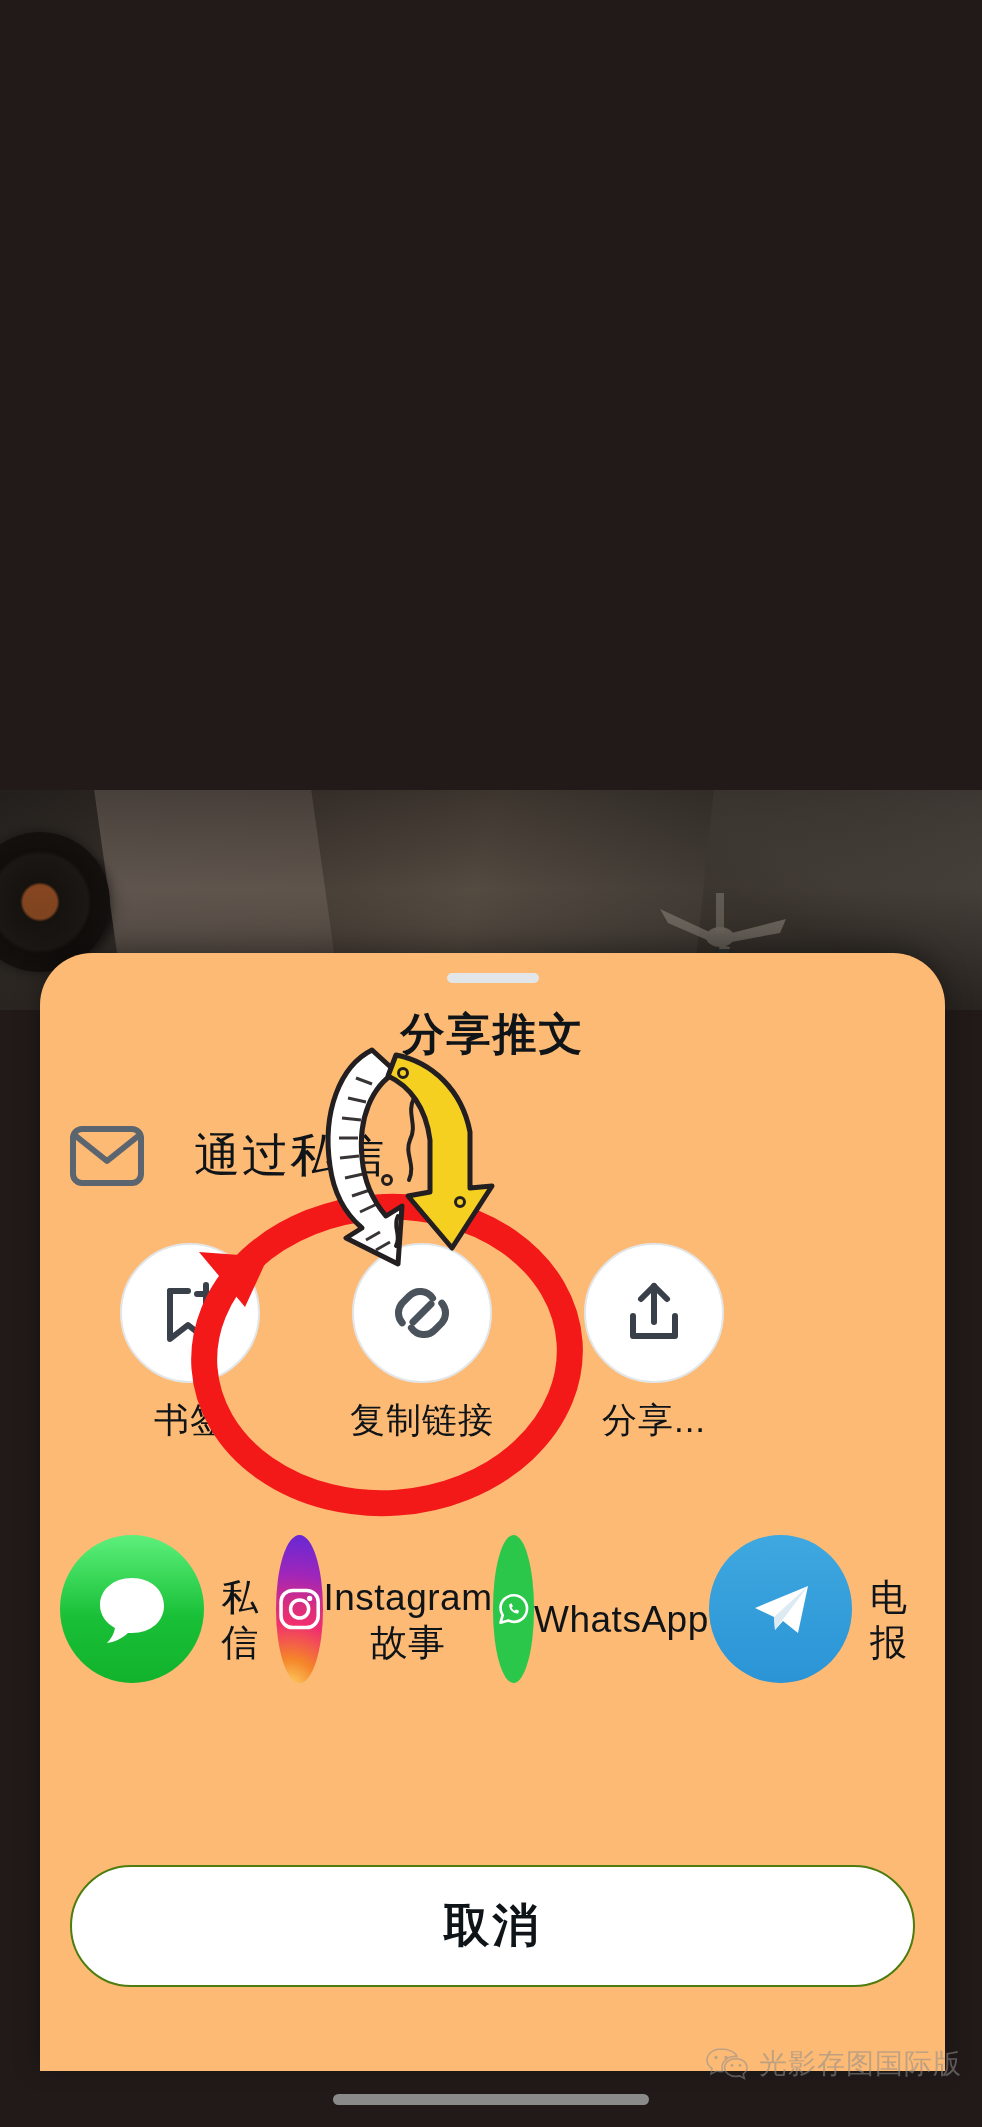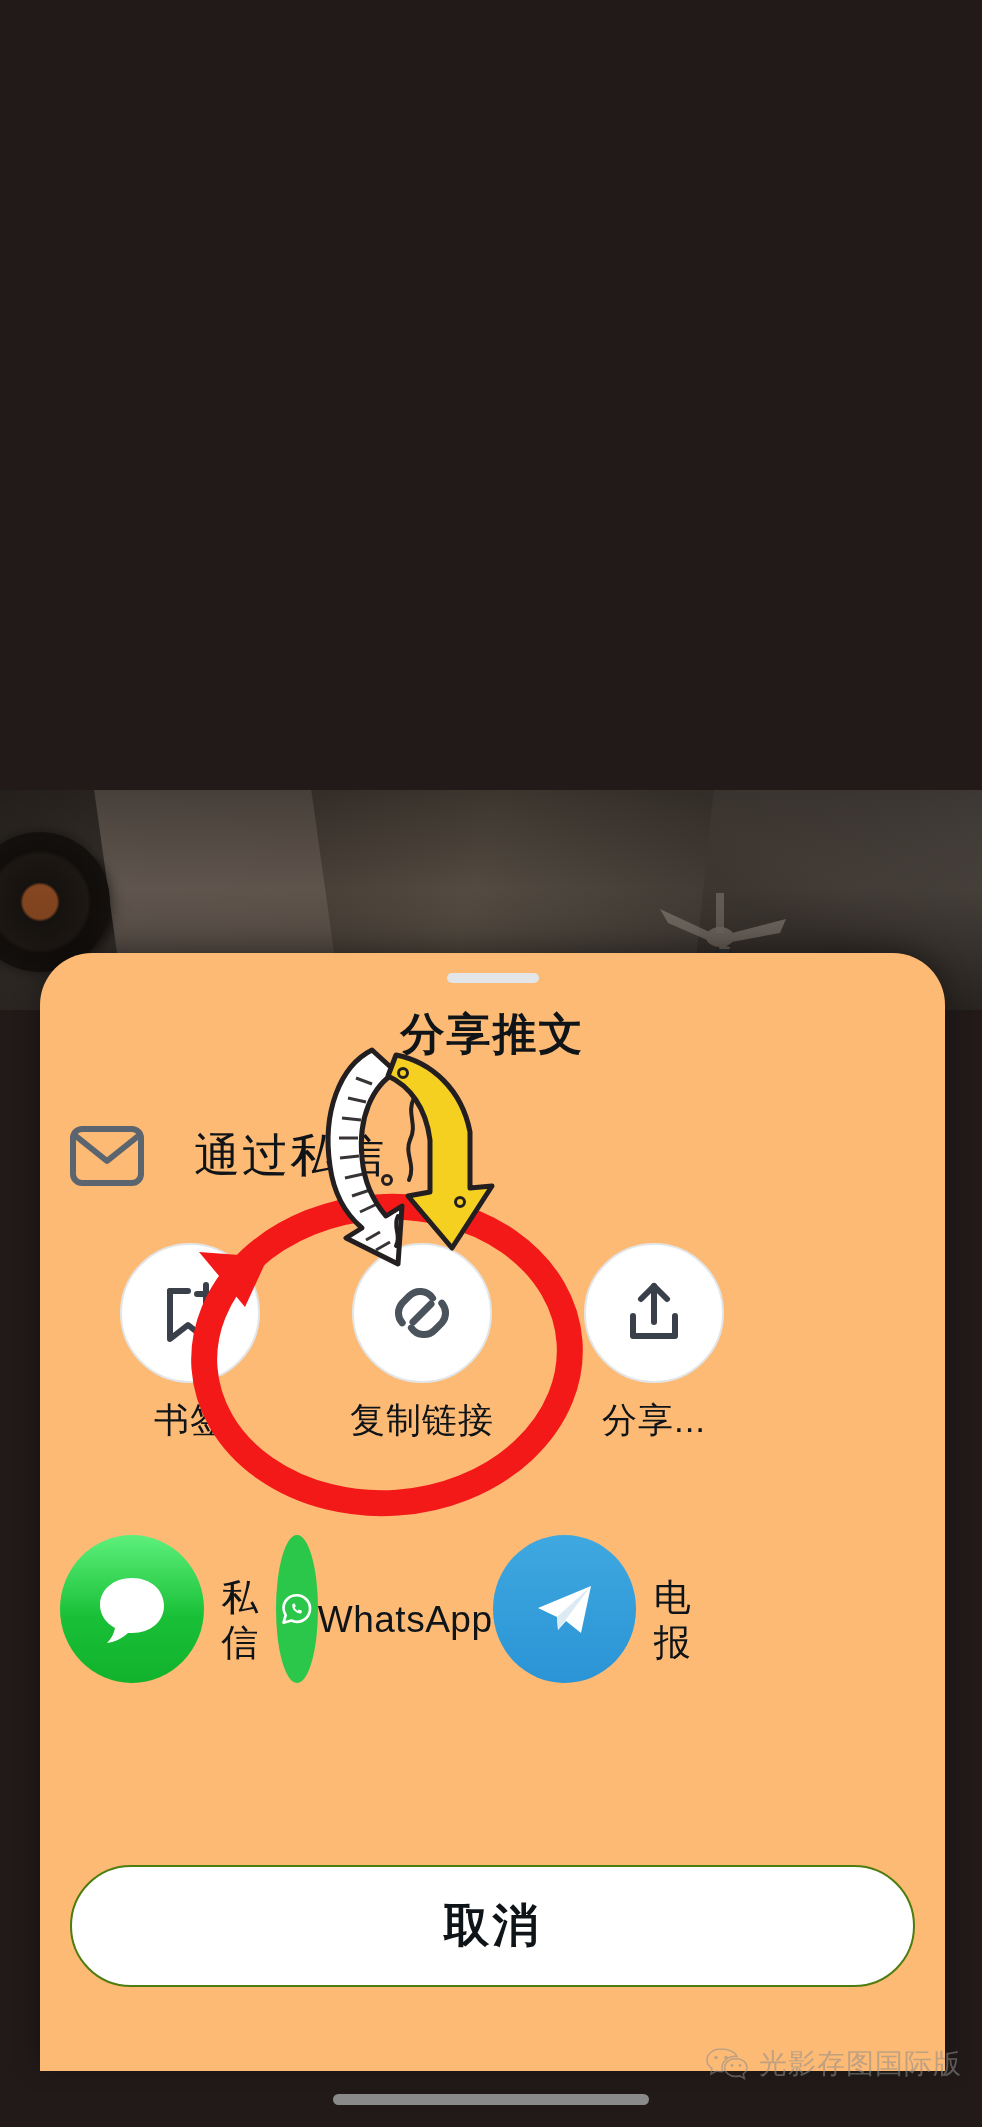--- a/index.html
+++ b/index.html
@@ -286,20 +286,30 @@
 
       <div class="app-item">
         <div class="app-icon" id="imessage-icon">
           <svg width="96" height="96" viewBox="0 0 96 96" aria-hidden="true">
             <path d="M48 17 C29 17 16 29 16 44 C16 54 22 62 31 67 C30 73 27 78 23 82 C31 81 39 77 44 72 C45 72 46 72 48 72 C67 72 80 60 80 45 C80 29 67 17 48 17 Z" fill="#ffffff"></path>
           </svg>
         </div>
         <div class="app-label">私信</div>
       </div>
 
+      <div class="app-item">
+        <div class="app-icon" id="instagram-icon">
+          <svg width="94" height="94" viewBox="0 0 94 94" aria-hidden="true">
+            <rect x="10" y="10" width="74" height="74" rx="23" ry="23" fill="none" stroke="#ffffff" stroke-width="7"></rect>
+            <circle cx="47" cy="47" r="18" fill="none" stroke="#ffffff" stroke-width="7"></circle>
+            <circle cx="67" cy="26" r="5.2" fill="#ffffff"></circle>
+          </svg>
+        </div>
+        <div class="app-label">Instagram 故事</div>
+      </div>
 
       <div class="app-item">
         <div class="app-icon" id="whatsapp-icon">
           <svg width="94" height="94" viewBox="0 0 94 94" aria-hidden="true">
             <path d="M47 16 C30 16 17 29 17 45 C17 51 19 57 22 61 L17 78 L35 73 C39 75 43 76 47 76 C64 76 77 63 77 46 C77 30 64 16 47 16 Z" fill="none" stroke="#ffffff" stroke-width="6" stroke-linejoin="round"></path>
             <path d="M37 36 C36 41 38 47 42 51 C46 55 52 58 57 57 L59 51 L52 48 L49 51 C46 49 44 47 42 44 L45 41 L42 34 Z" fill="#ffffff"></path>
           </svg>
         </div>
         <div class="app-label">WhatsApp</div>
       </div>

